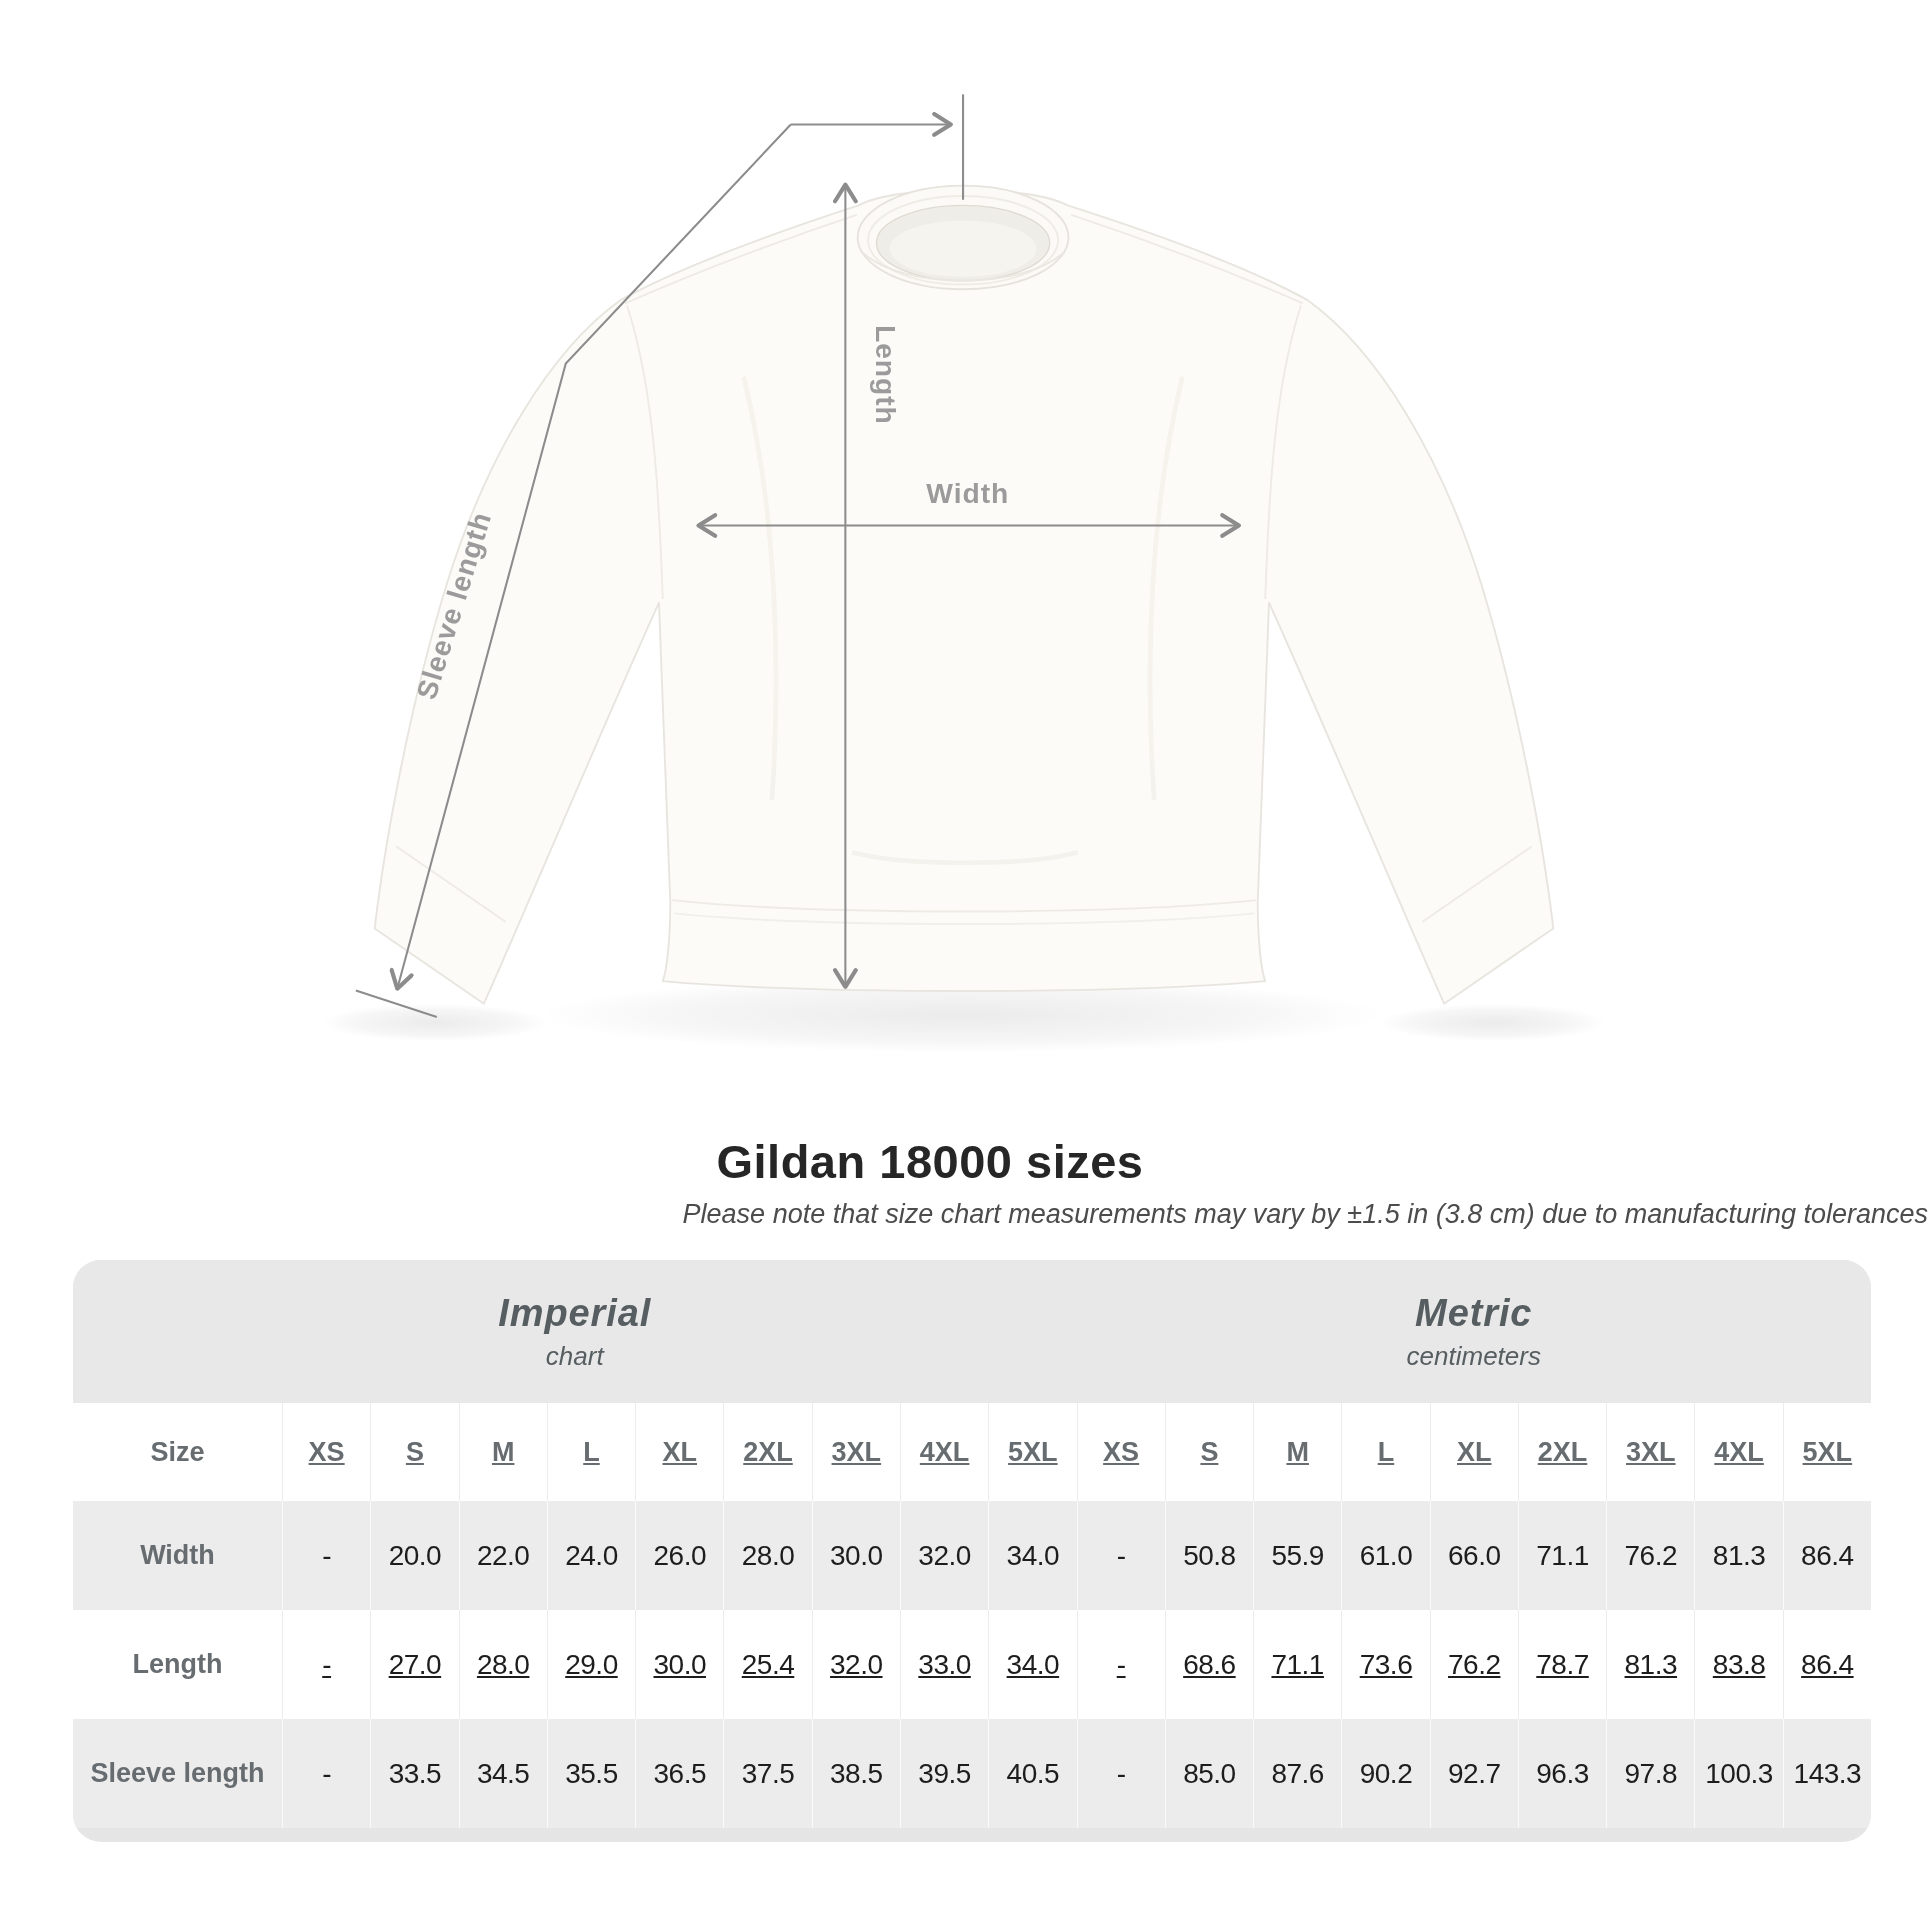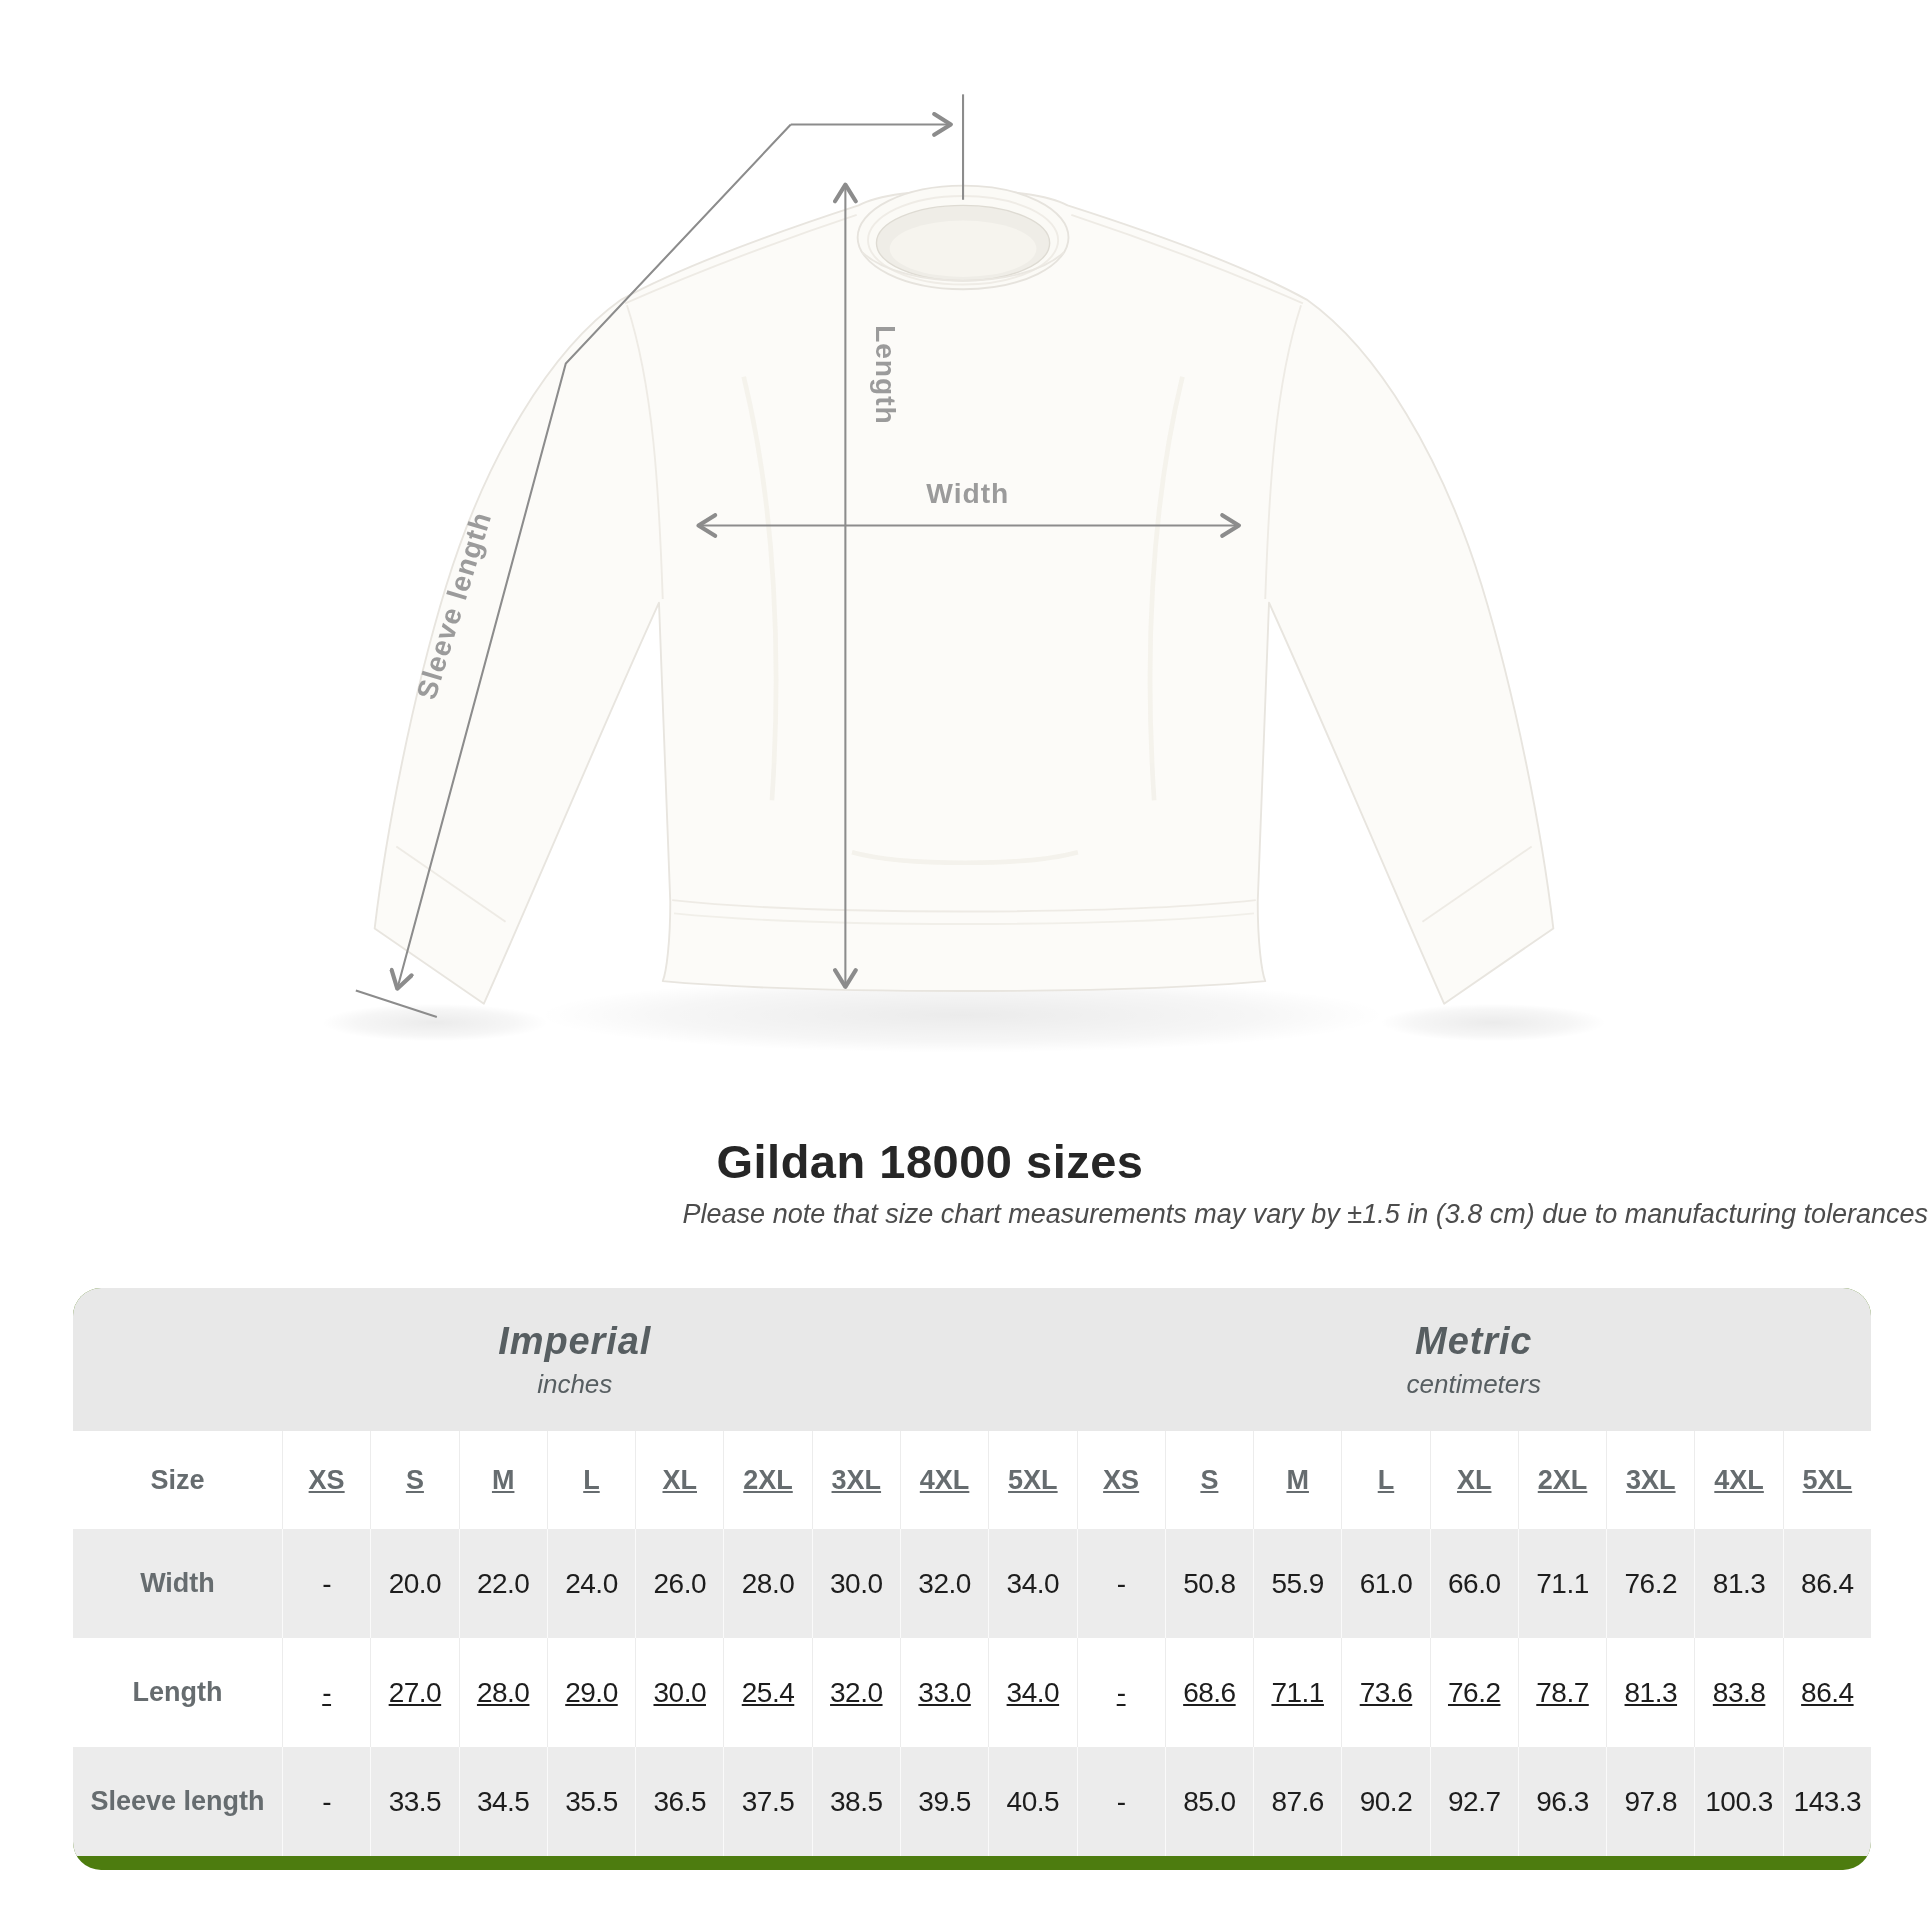--- a/index.html
+++ b/index.html
@@ -9,22 +9,22 @@
   
   .photo{position:absolute;left:0;top:0;width:1928px;height:1083px;}
 
   
   .title{position:absolute;left:0;top:1136px;width:1860px;text-align:center;
          font-size:47px;line-height:51px;font-weight:bold;color:#262626;letter-spacing:0.5px;}
   .subtitle{position:absolute;left:0;top:1198px;width:1928px;text-align:right;
          font-size:27px;line-height:32px;font-style:italic;color:#4c4c4c;}
 
   
-  .size-table{position:absolute;left:73px;top:1288px;width:1798px;height:582px;
-              border-radius:28px;overflow:hidden;background:#4d7c0f;}
+  .size-table{position:absolute;left:73px;top:1260px;width:1798px;height:582px;
+              border-radius:28px;overflow:hidden;background:#e5e5e5;}
   .trow{display:grid;grid-template-columns:209px repeat(18,1fr);}
   .r-band{height:143px;background:#e8e8e8;}
   .r-head{height:98px;background:#ffffff;}
   .r-odd{height:109px;background:#ececec;}
   .r-even{height:109px;background:#ffffff;}
   .c{display:flex;align-items:center;justify-content:center;min-width:0;}
   .r-head .c + .c, .r-even .c + .c{border-left:1.9px solid #ececec;text-decoration:underline;}
   .r-odd  .c + .c{border-left:1.9px solid #fafafa;}
   .h,.rl{font-weight:bold;color:#666c6f;font-size:27px;}
   .v{font-size:28px;color:#1d1d1d;letter-spacing:-0.5px;}
@@ -118,21 +118,21 @@
   </svg>
 
   <div class="title">Gildan 18000 sizes</div>
   <div class="subtitle">Please note that size chart measurements may vary by ±1.5 in (3.8 cm) due to manufacturing tolerances</div>
 
   <div class="size-table">
 
     <div class="trow r-band">
       <div class="c band-cell band-imperial">
         <div class="band-name">Imperial</div>
-        <div class="band-unit">inches</div>
+        <div class="band-unit">chart</div>
       </div>
       <div class="c band-cell band-metric">
         <div class="band-name">Metric</div>
         <div class="band-unit">centimeters</div>
       </div>
     </div>
 
     <div class="trow r-head">
       <div class="c h">Size</div>
       <div class="c h">XS</div>

